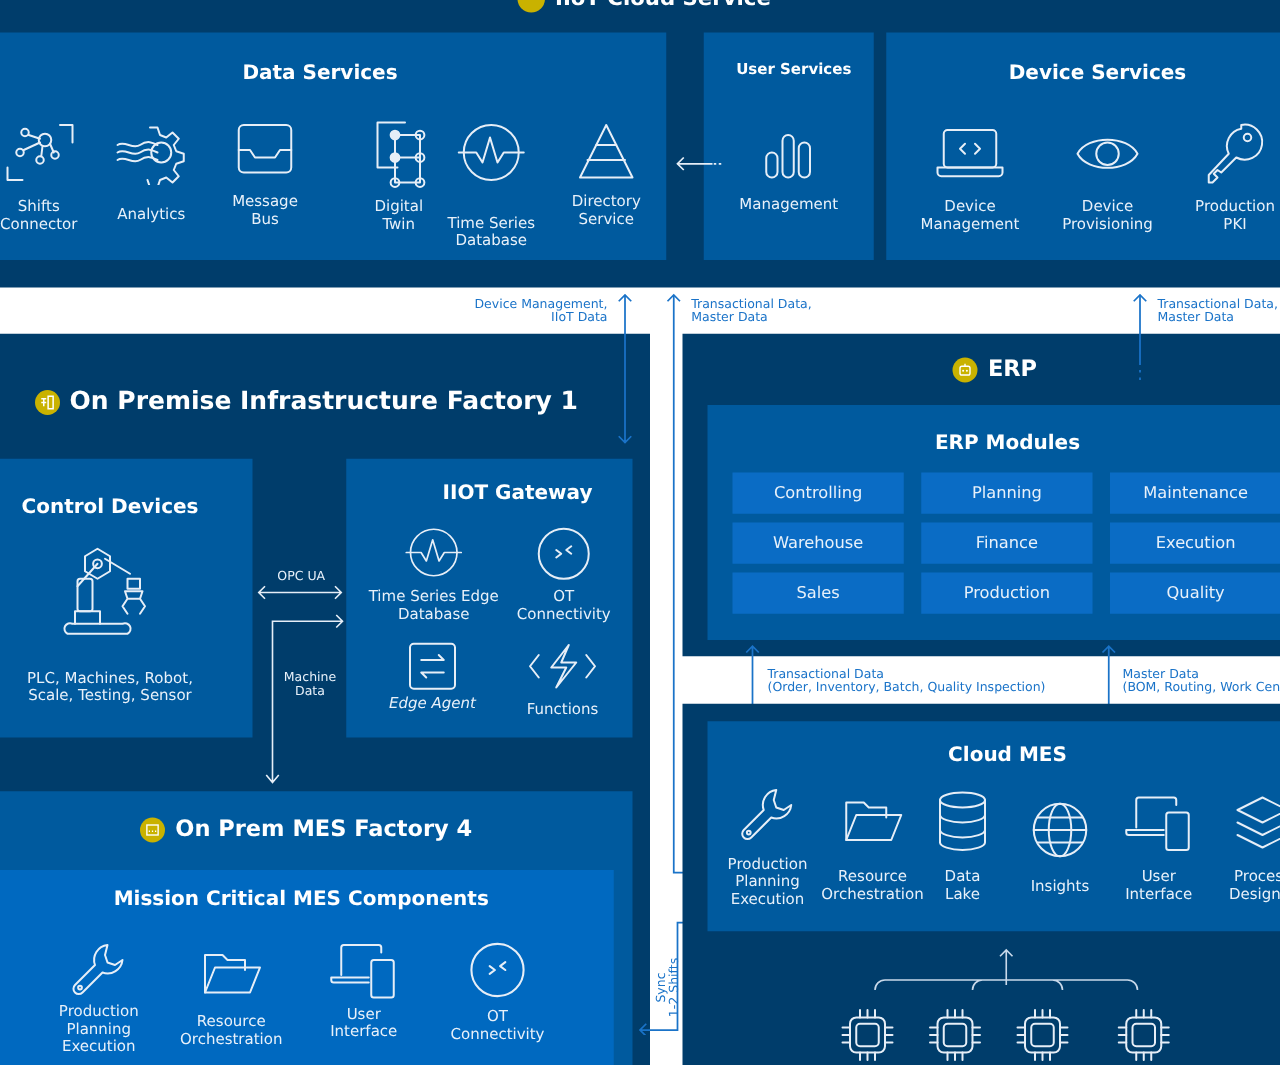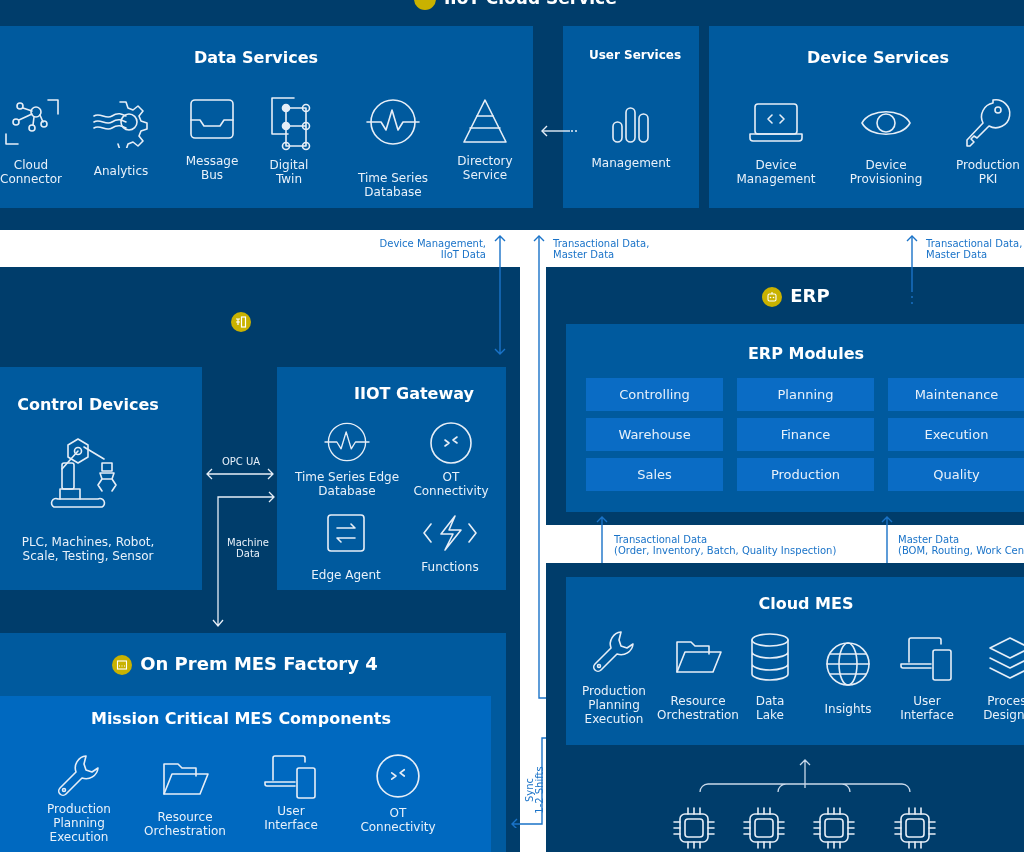--- a/index.html
+++ b/index.html
@@ -33,40 +33,40 @@
 <div class="svc" style="left:0;top:96px;width:62px;">
   <svg class="ic" width="58" height="52" viewBox="0 0 58 52">
       <path d="M46 4h10v14M4 38v10h12"></path>
       <circle cx="18" cy="10" r="3"></circle>
       <circle cx="34" cy="16" r="5"></circle>
       <circle cx="14" cy="26" r="3"></circle>
       <circle cx="30" cy="32" r="3"></circle>
       <circle cx="42" cy="28" r="3"></circle>
       <path d="M21 12l9 3M17 24l13-6M32 21l-1 8M38 19l3 7"></path>
     </svg>
-  <div class="lbl" style="margin-top:10px;">Cloud
+  <div class="lbl" style="margin-top:10px;">Shifts
 Connector</div>
 </div>
 <div class="svc" style="left:88px;top:96px;width:66px;">
   <svg class="ic" width="62" height="52" viewBox="0 0 62 52">
       <path d="M30 6l6 0 2 6 5 2 5-4 5 5-4 5 2 5 6 2v6l-6 2-2 5 4 5-5 5-5-4-5 2-2 6h-6l-2-6"></path>
       <circle cx="39" cy="26" r="8"></circle>
       <path d="M4 20c6-4 12 4 18 0s10-2 14 0M4 26c6-4 12 4 18 0s10-2 14 0M4 32c6-4 12 4 18 0s10-2 14 0"></path>
     </svg>
   <div class="lbl" style="margin-top:16px;">Analytics</div>
 </div>
 <div class="svc" style="left:180px;top:96px;width:64px;">
   <svg class="ic" width="50" height="46" viewBox="0 0 50 46">
       <rect x="4" y="4" width="42" height="38" rx="4"></rect>
       <path d="M4 24h9l4 6h16l4-6h9"></path>
     </svg>
   <div class="lbl" style="margin-top:12px;">Message
 Bus</div>
 </div>
-<div class="svc" style="left:258px;top:96px;width:62px;">
+<div class="svc" style="left:288px;top:96px;width:62px;">
   <svg class="ic" width="50" height="56" viewBox="0 0 50 56">
       <path d="M30 2H8v36h16"></path>
       <path d="M22 12h20M22 30h20M22 50h20M22 12v38M42 12v38"></path>
       <circle cx="22" cy="12" r="3.5" fill="#e6eef7"></circle>
       <circle cx="22" cy="30" r="3.5" fill="#e6eef7"></circle>
       <circle cx="42" cy="12" r="3.5"></circle>
       <circle cx="42" cy="30" r="3.5"></circle>
       <circle cx="22" cy="50" r="3.5"></circle>
       <circle cx="42" cy="50" r="3.5"></circle>
     </svg>
@@ -139,21 +139,21 @@
 <div class="abs blue-lbl" style="left:553px;top:238px;">Transactional Data,
 Master Data</div>
 <div class="abs blue-lbl" style="left:926px;top:238px;white-space:pre;">Transactional Data,
 Master Data</div>
 
 <div class="abs dark" style="left:0;top:267px;width:520px;height:585px;"></div>
 <div class="abs title" style="left:0;top:308px;width:490px;font-size:20px;white-space:nowrap;">
   <span class="badge"><svg width="12" height="12" viewBox="0 0 12 12">
         <rect x="6.5" y="1" width="4" height="10" fill="none" stroke="#fff" stroke-width="1.2"></rect>
         <path d="M1 3h4M1 6h4M3 3v6" stroke="#fff" stroke-width="1.2"></path>
-      </svg></span>
+      </svg></span><span>On Premise Infrastructure Factory 1</span>
 </div>
 
 <div class="abs mid" style="left:0;top:367px;width:202px;height:223px;"></div>
 <div class="abs title" style="left:0;top:395px;width:176px;font-size:16px;">Control Devices</div>
 <svg class="abs ic" style="left:48px;top:435px;" width="84" height="80" viewBox="0 0 84 80">
     <path d="M6 72h48a4 4 0 0 0-4-8H10a4 4 0 0 0-4 8z"></path>
     <path d="M12 64V54h20v10"></path>
     <rect x="14" y="28" width="12" height="26" rx="2"></rect>
     <path d="M14 34l16-18M36 12l20 12"></path>
     <path d="M30 4l10 6v12l-10 6-10-6V10z"></path>
@@ -190,21 +190,21 @@
       <path d="M17 20l4 3-4 3M29 17l-4 3 4 3"></path>
     </svg>
   <div class="lbl" style="margin-top:4px;">OT
 Connectivity</div>
 </div>
 <div class="svc" style="left:296px;top:512px;width:100px;">
   <svg class="ic" width="42" height="42" viewBox="0 0 42 42">
       <rect x="3" y="3" width="36" height="36" rx="3"></rect>
       <path d="M12 16h18l-4-4M30 26H12l4 4"></path>
     </svg>
-  <div class="lbl" style="margin-top:14px;">Edge Agent</div>
+  <div class="lbl" style="margin-top:1px;font-style:italic;">Edge Agent</div>
 </div>
 <div class="svc" style="left:402px;top:512px;width:96px;">
   <svg class="ic" width="58" height="42" viewBox="0 0 58 42">
       <path d="M10 12L3 21l7 9M48 12l7 9-7 9"></path>
       <path d="M34 4L20 22h12l-8 16 16-20H28z"></path>
     </svg>
   <div class="lbl" style="margin-top:6px;">Functions</div>
 </div>
 
 <div class="abs mid" style="left:0;top:633px;width:506px;height:219px;"></div>

